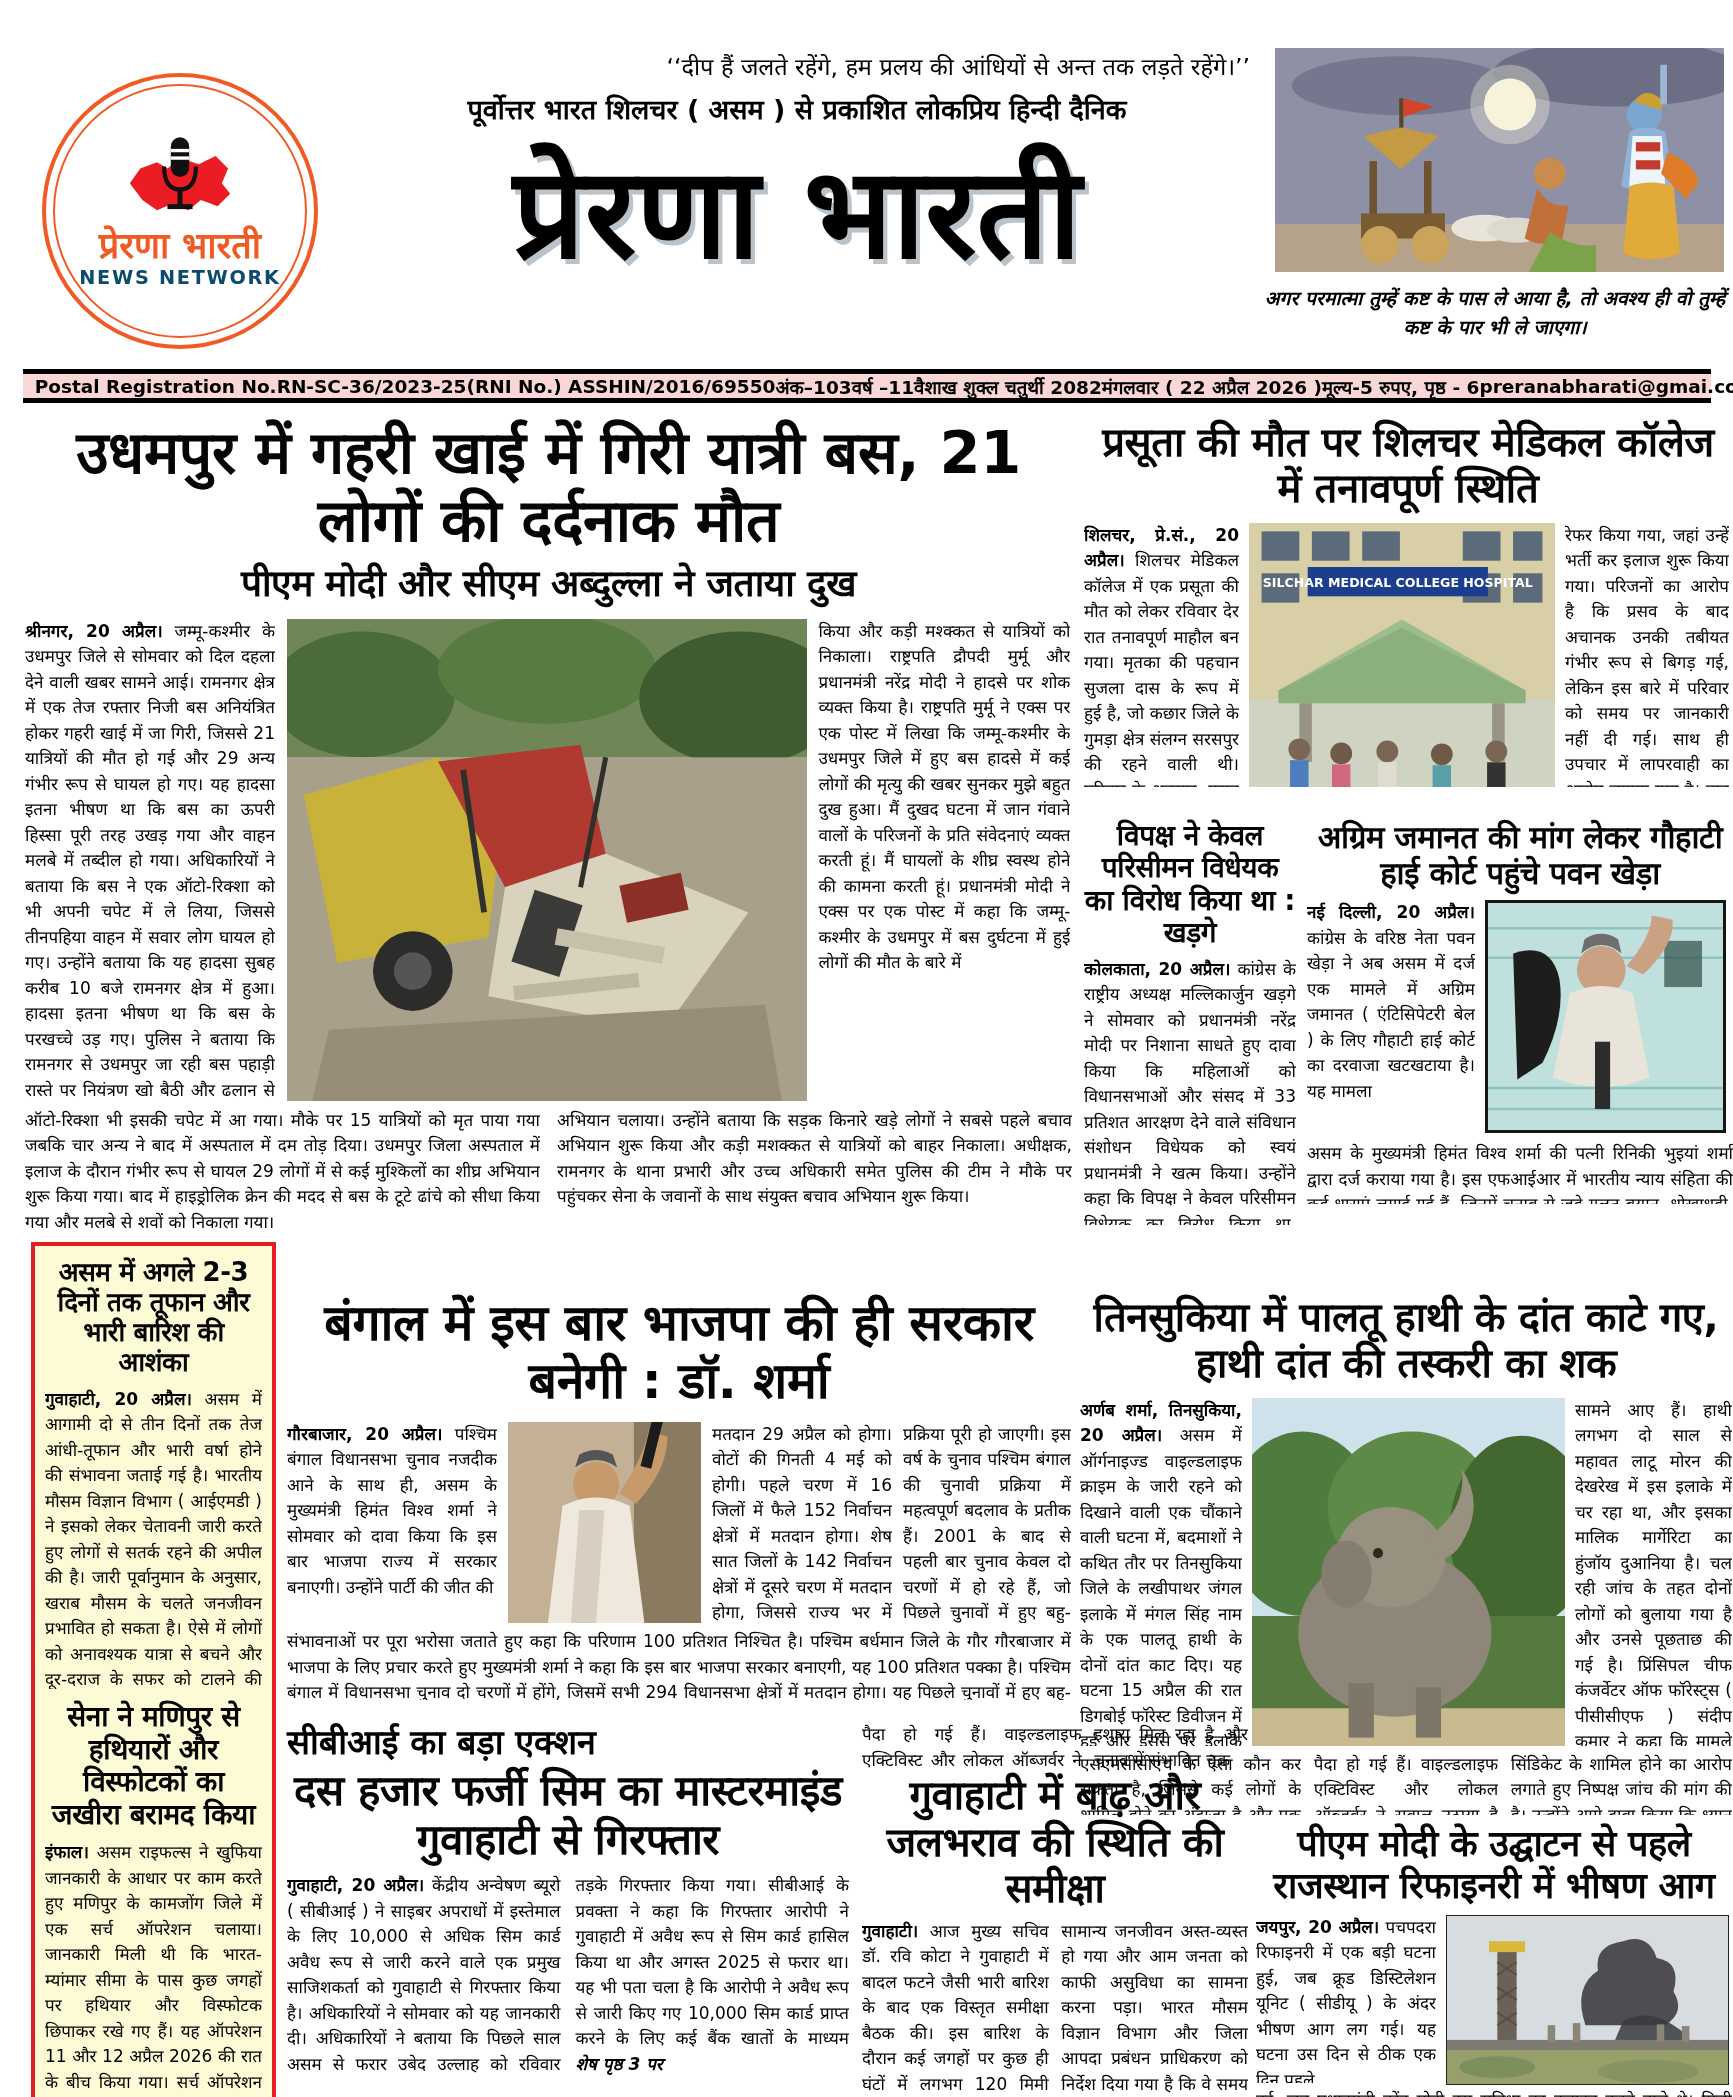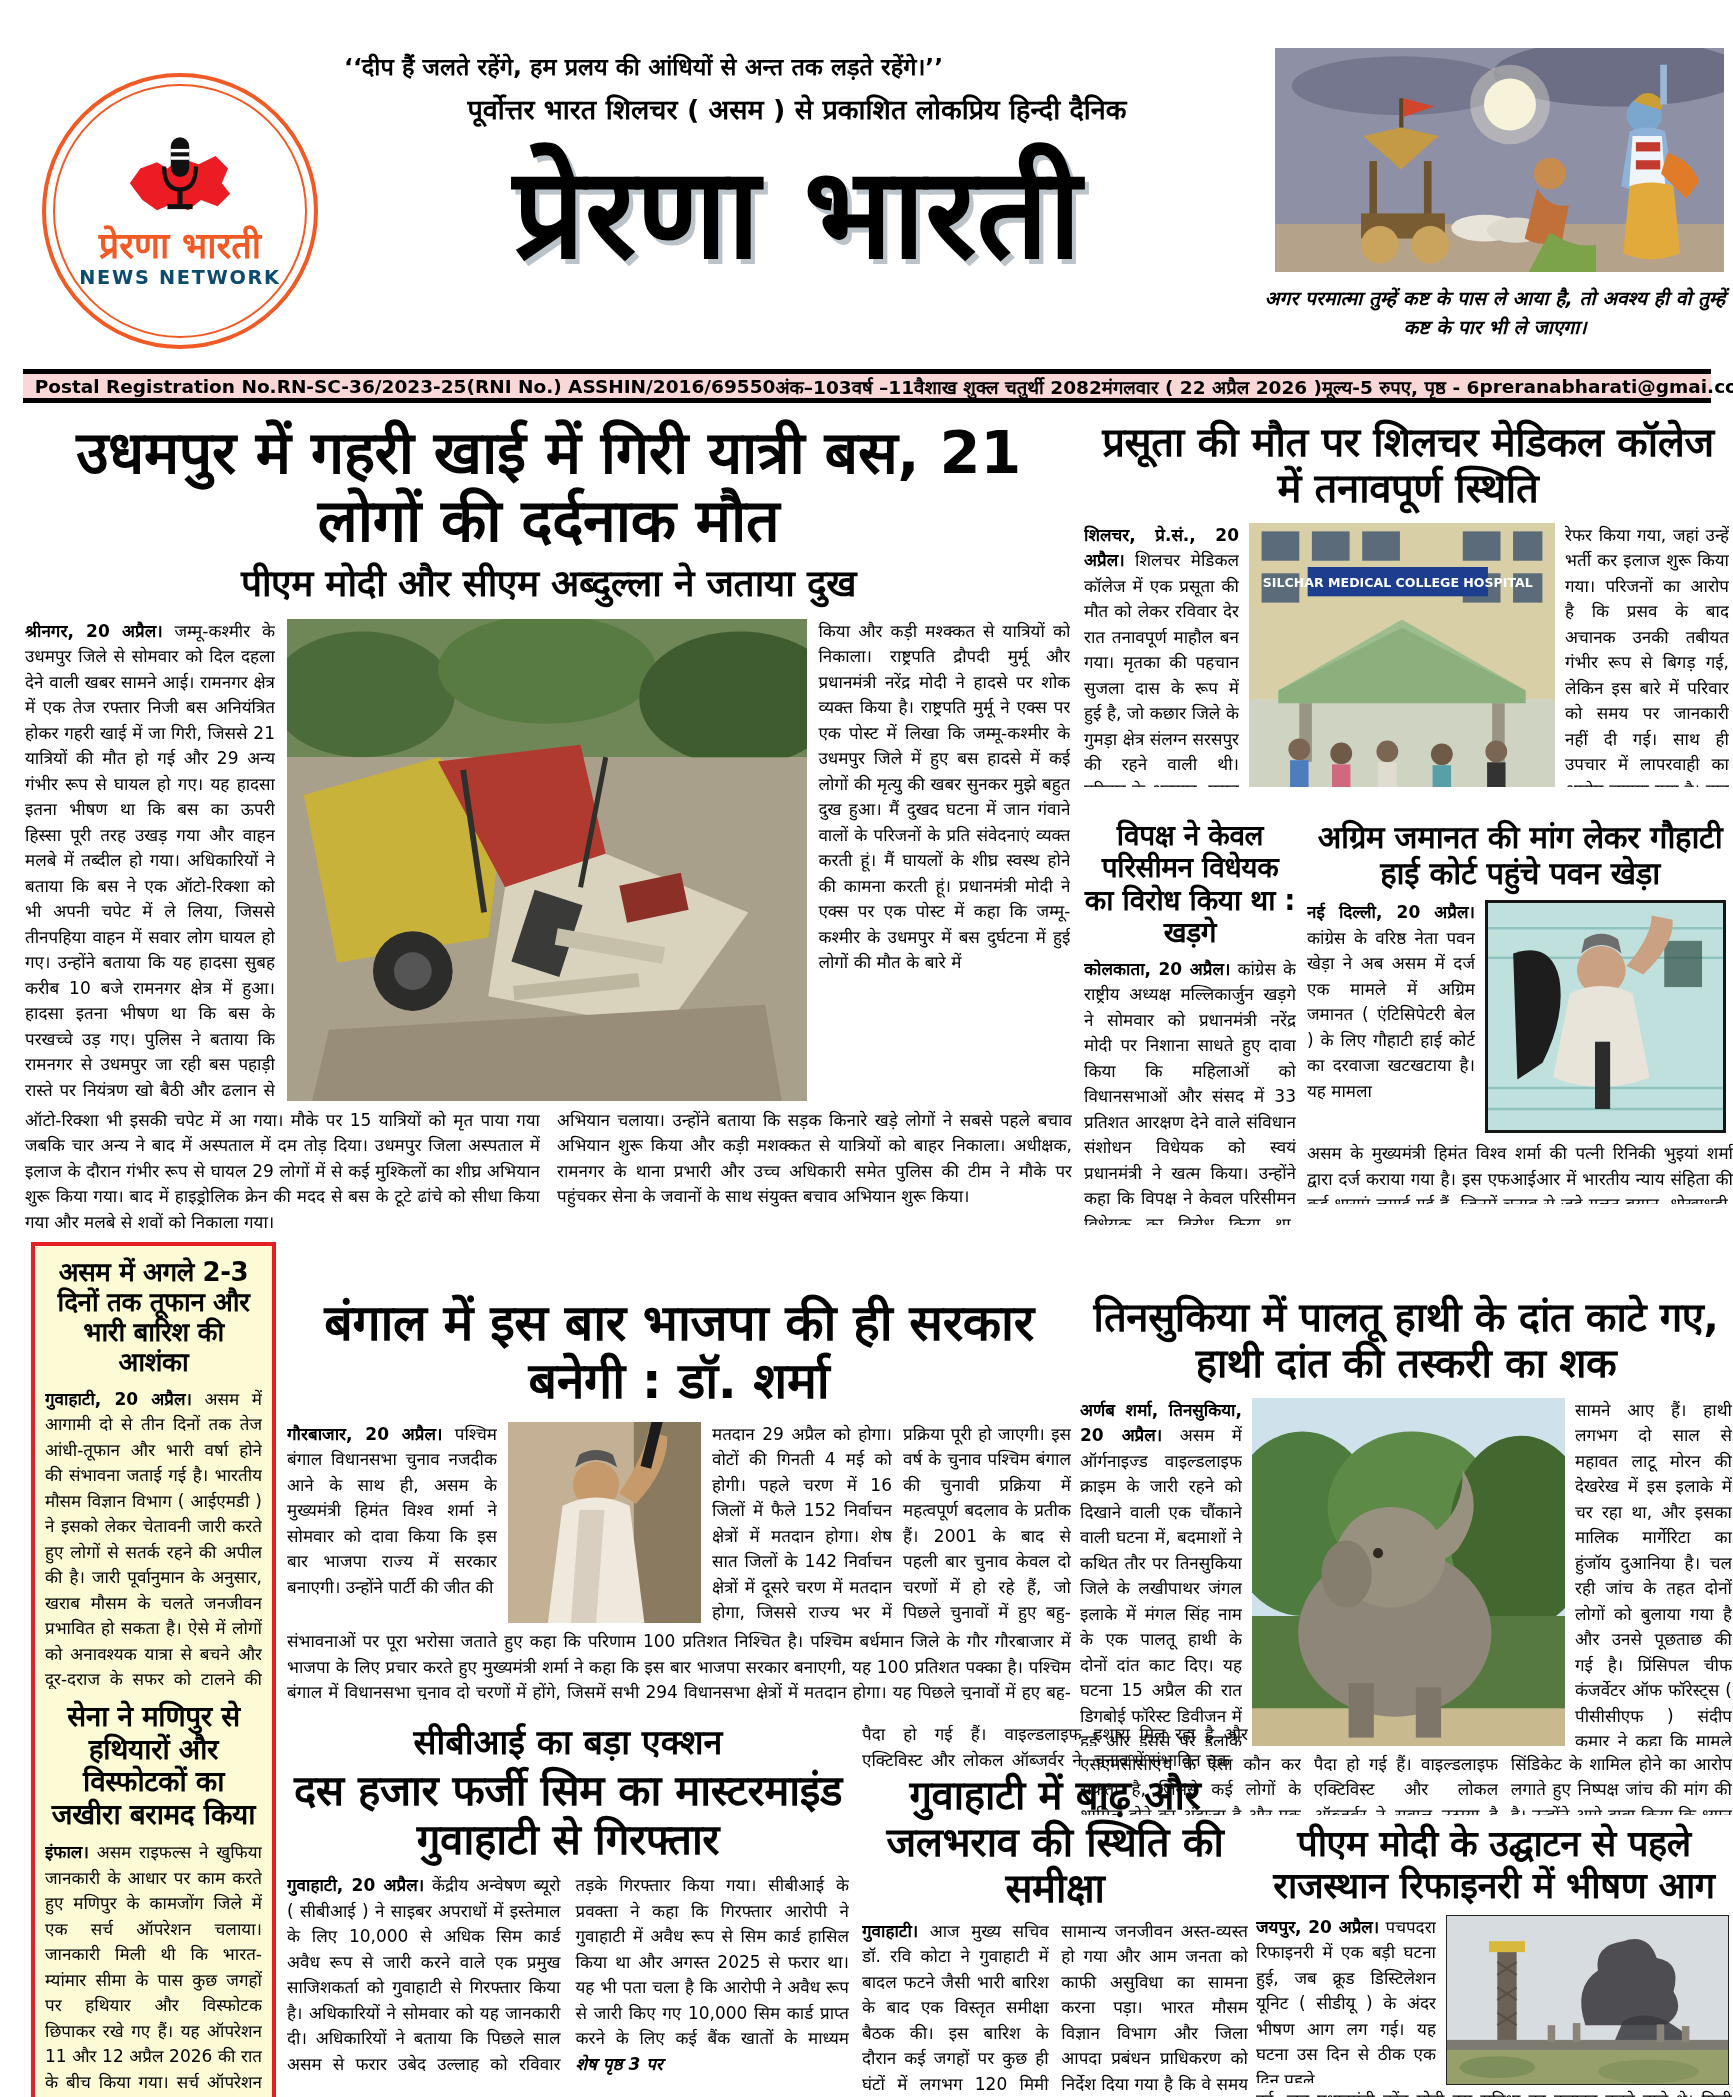--- a/index.html
+++ b/index.html
@@ -15,31 +15,31 @@
   .photo svg{display:block;width:100%;height:100%}
   .frame{border:3.4px solid #161616}
   .row{display:flex}
   
   .logo-outer{left:42px;top:73px;width:268px;height:268px;border:4.2px solid #f15a24;border-radius:50%;
       display:flex;align-items:center;justify-content:center}
   .logo-inner{width:250px;height:250px;border:2.1px solid #f15a24;border-radius:50%;text-align:center;
       display:flex;flex-direction:column;align-items:center;justify-content:center;gap:2.5px;background:#fff}
   .logo-name{color:#f15a24;font-size:36px;font-weight:800;line-height:1}
   .logo-net{color:#0c4a6e;font-size:19.3px;font-weight:800;letter-spacing:1.7px}
-  .tagline{left:344px;top:50px;width:906px;text-align:left;font-size:23.5px;font-weight:700}
+  .tagline{left:344px;top:50px;width:906px;text-align:right;font-size:23.5px;font-weight:400}
   .subtitle{left:344px;top:90px;width:906px;text-align:center;font-size:27px;font-weight:800}
   .masthead{left:319px;top:126px;width:956px;text-align:center;font-size:126px;font-weight:900;line-height:1.4;
       white-space:nowrap;text-shadow:4.2px 5px 0 #b9c3c9, -0.8px -0.8px 0 #fff}
   .gita-quote{left:1258px;top:285px;width:474px;text-align:center;font-size:19.3px;font-weight:600;line-height:1.5;font-style:italic}
   
   .infobar{left:23px;top:369px;width:1688px;background:#f9d7d7;border-top:5.5px solid #000;border-bottom:5.5px solid #000;
       height:34px;display:flex;align-items:center;justify-content:space-between;padding:0 11.7px;box-sizing:border-box;
       font-size:18.5px;font-weight:800;white-space:nowrap}
   
-  .kicker{font-weight:800;text-align:center}
+  .kicker{font-weight:800;text-align:left}
   .yellow-box{background:#fdfbd6;border:4.2px solid #e31e24;box-sizing:border-box;padding:11px 10px;overflow:hidden}
   .col{overflow:hidden}
 </style>
 </head>
 <body>
 
 <div class="abs logo-outer">
   <div class="logo-inner">
     <svg width="126" height="92" viewBox="0 0 300 220">
       <path d="M30 120 L55 85 L95 70 L120 85 L150 60 L195 75 L235 55 L265 85 L250 120 L270 145 L240 175 L200 160 L170 185 L130 170 L95 185 L60 160 Z" fill="#ec1c24"></path>

